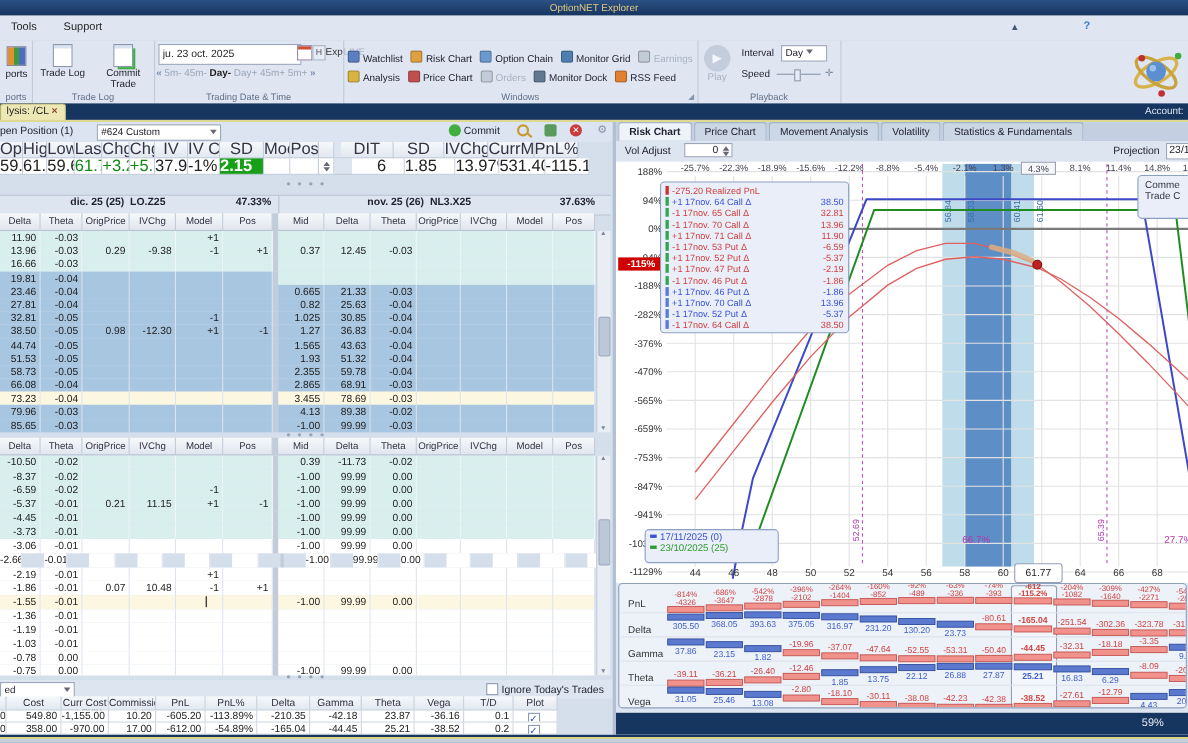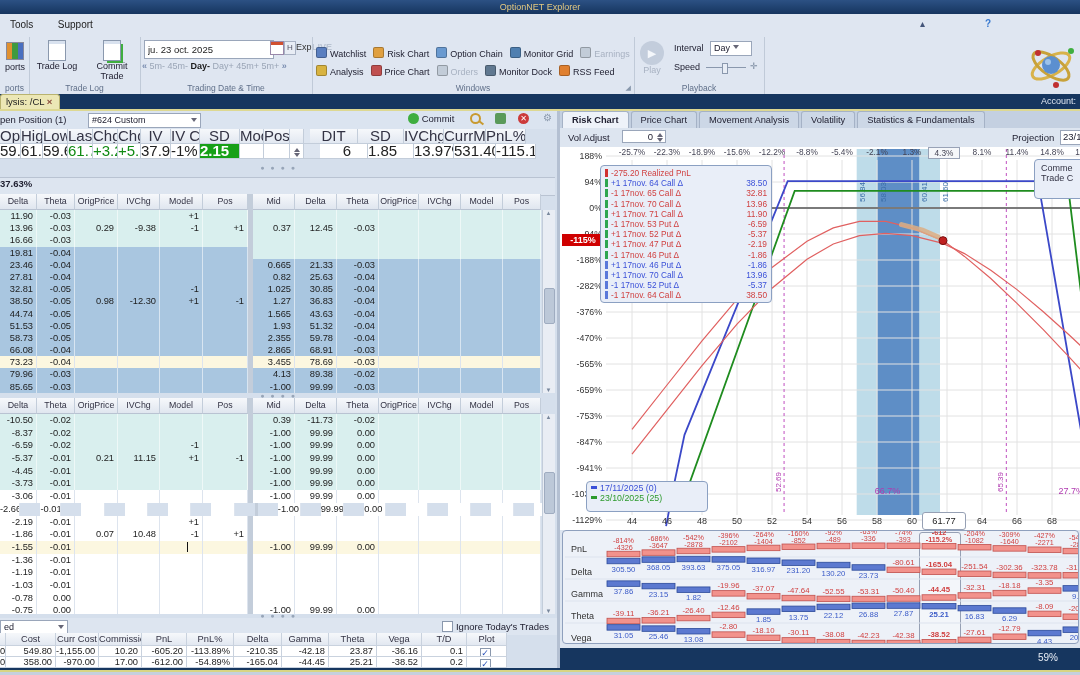--- a/index.html
+++ b/index.html
@@ -222,21 +222,26 @@
         <div class="qc qv" style="width: 14px; height: 15px; text-align: center; padding: 0px;"><span class="spin"><span class="sp-up"></span><span class="sp-dn"></span></span></div>
         <div class="qc qv" style="width: 6px; height: 15px; border-right: none; background: rgb(221, 229, 240);"></div>
         <div class="qc qv" style="width: 48px; height: 15px;">6</div>
         <div class="qc qv" style="width: 46px; height: 15px;">1.85</div>
         <div class="qc qv" style="width: 40px; height: 15px;">13.97%</div>
         <div class="qc qv" style="width: 42px; height: 15px;">531.40</div>
         <div class="qc qv" style="width: 40px; height: 15px;">-115.17%</div>
       </div>
     <div class="grip" style="top:53px;">● ● ● ●</div>
     <div class="exp-hdr" style="top:66px;">
+      <div style="width:253px;display:flex;border-right:1px solid #b9c3d2;">
+          <span style="flex:1;text-align:center;"><span>dic. 25 (25)</span>&nbsp;&nbsp;<span>LO.Z25</span></span>
+          <span style="padding-right:6px;">47.33%</span>
+        </div>
       <div style="width:302px;display:flex;">
+          <span style="flex:1;text-align:center;"><span>nov. 25 (26)</span>&nbsp;&nbsp;<span>NL3.X25</span></span>
           <span style="padding-right:14px;">37.63%</span>
         </div>
     </div>
     <div class="chead" style="top:83px;" id="chead1">
         <div class="ch-cell" style="width: 37px;">Delta</div>
         <div class="ch-cell" style="width: 38px;">Theta</div>
         <div class="ch-cell" style="width: 43px;">OrigPrice</div>
         <div class="ch-cell" style="width: 42px;">IVChg</div>
         <div class="ch-cell" style="width: 43px;">Model</div>
         <div class="ch-cell" style="width: 45px;">Pos</div>

